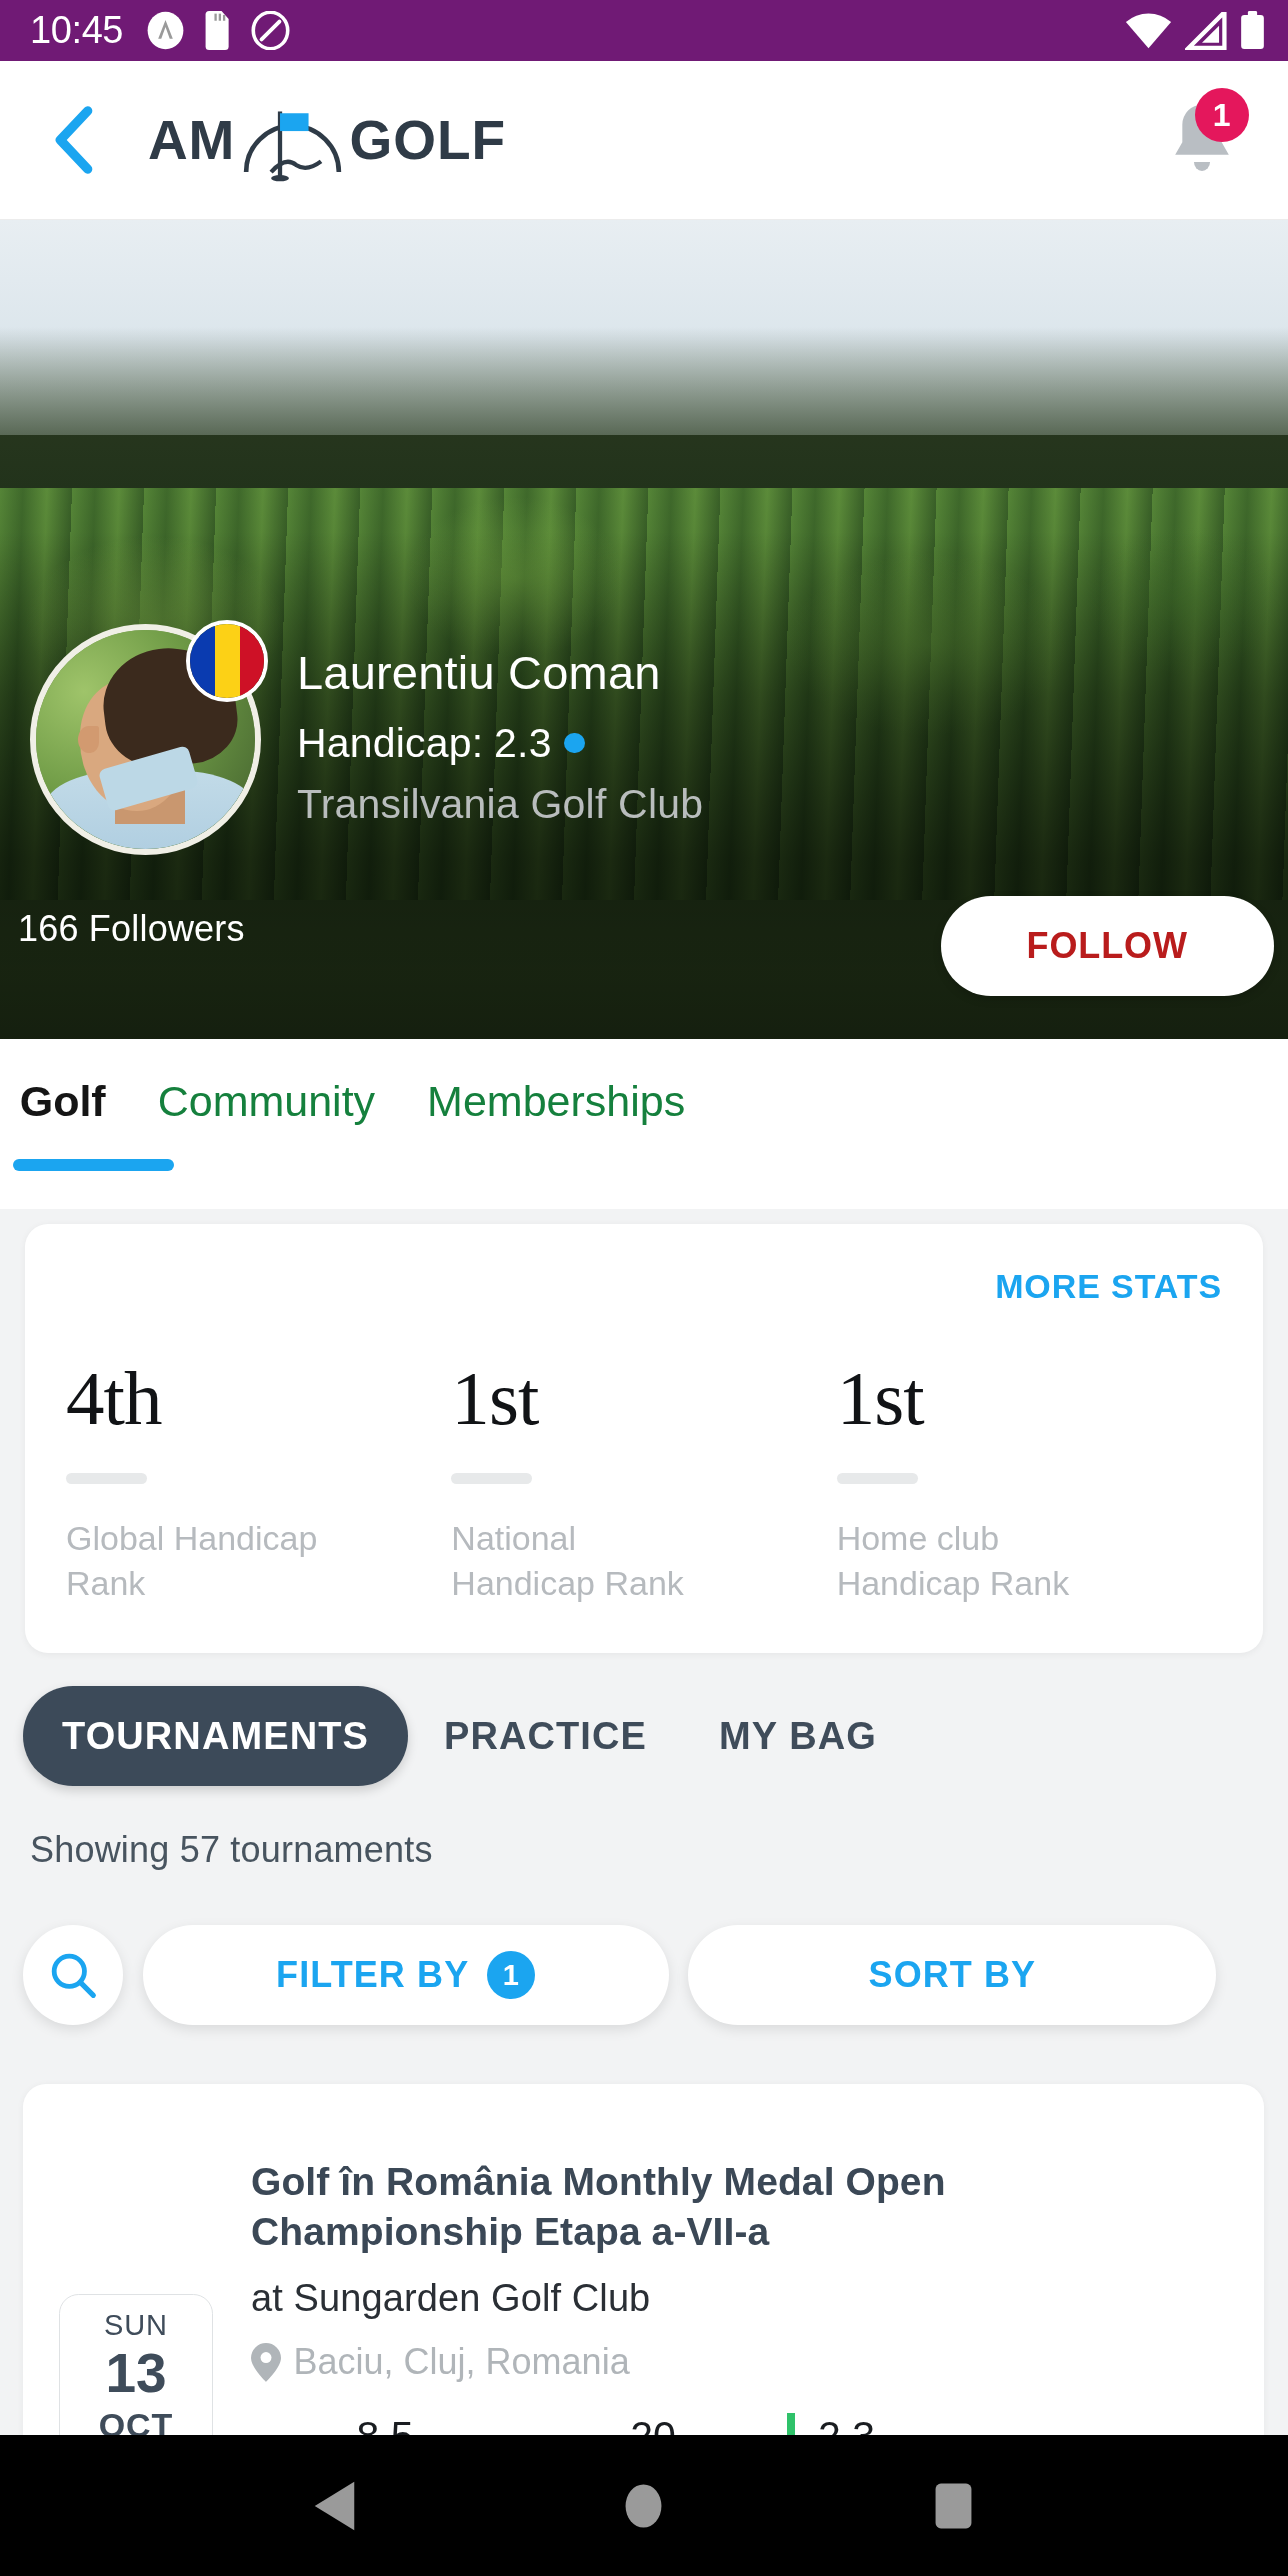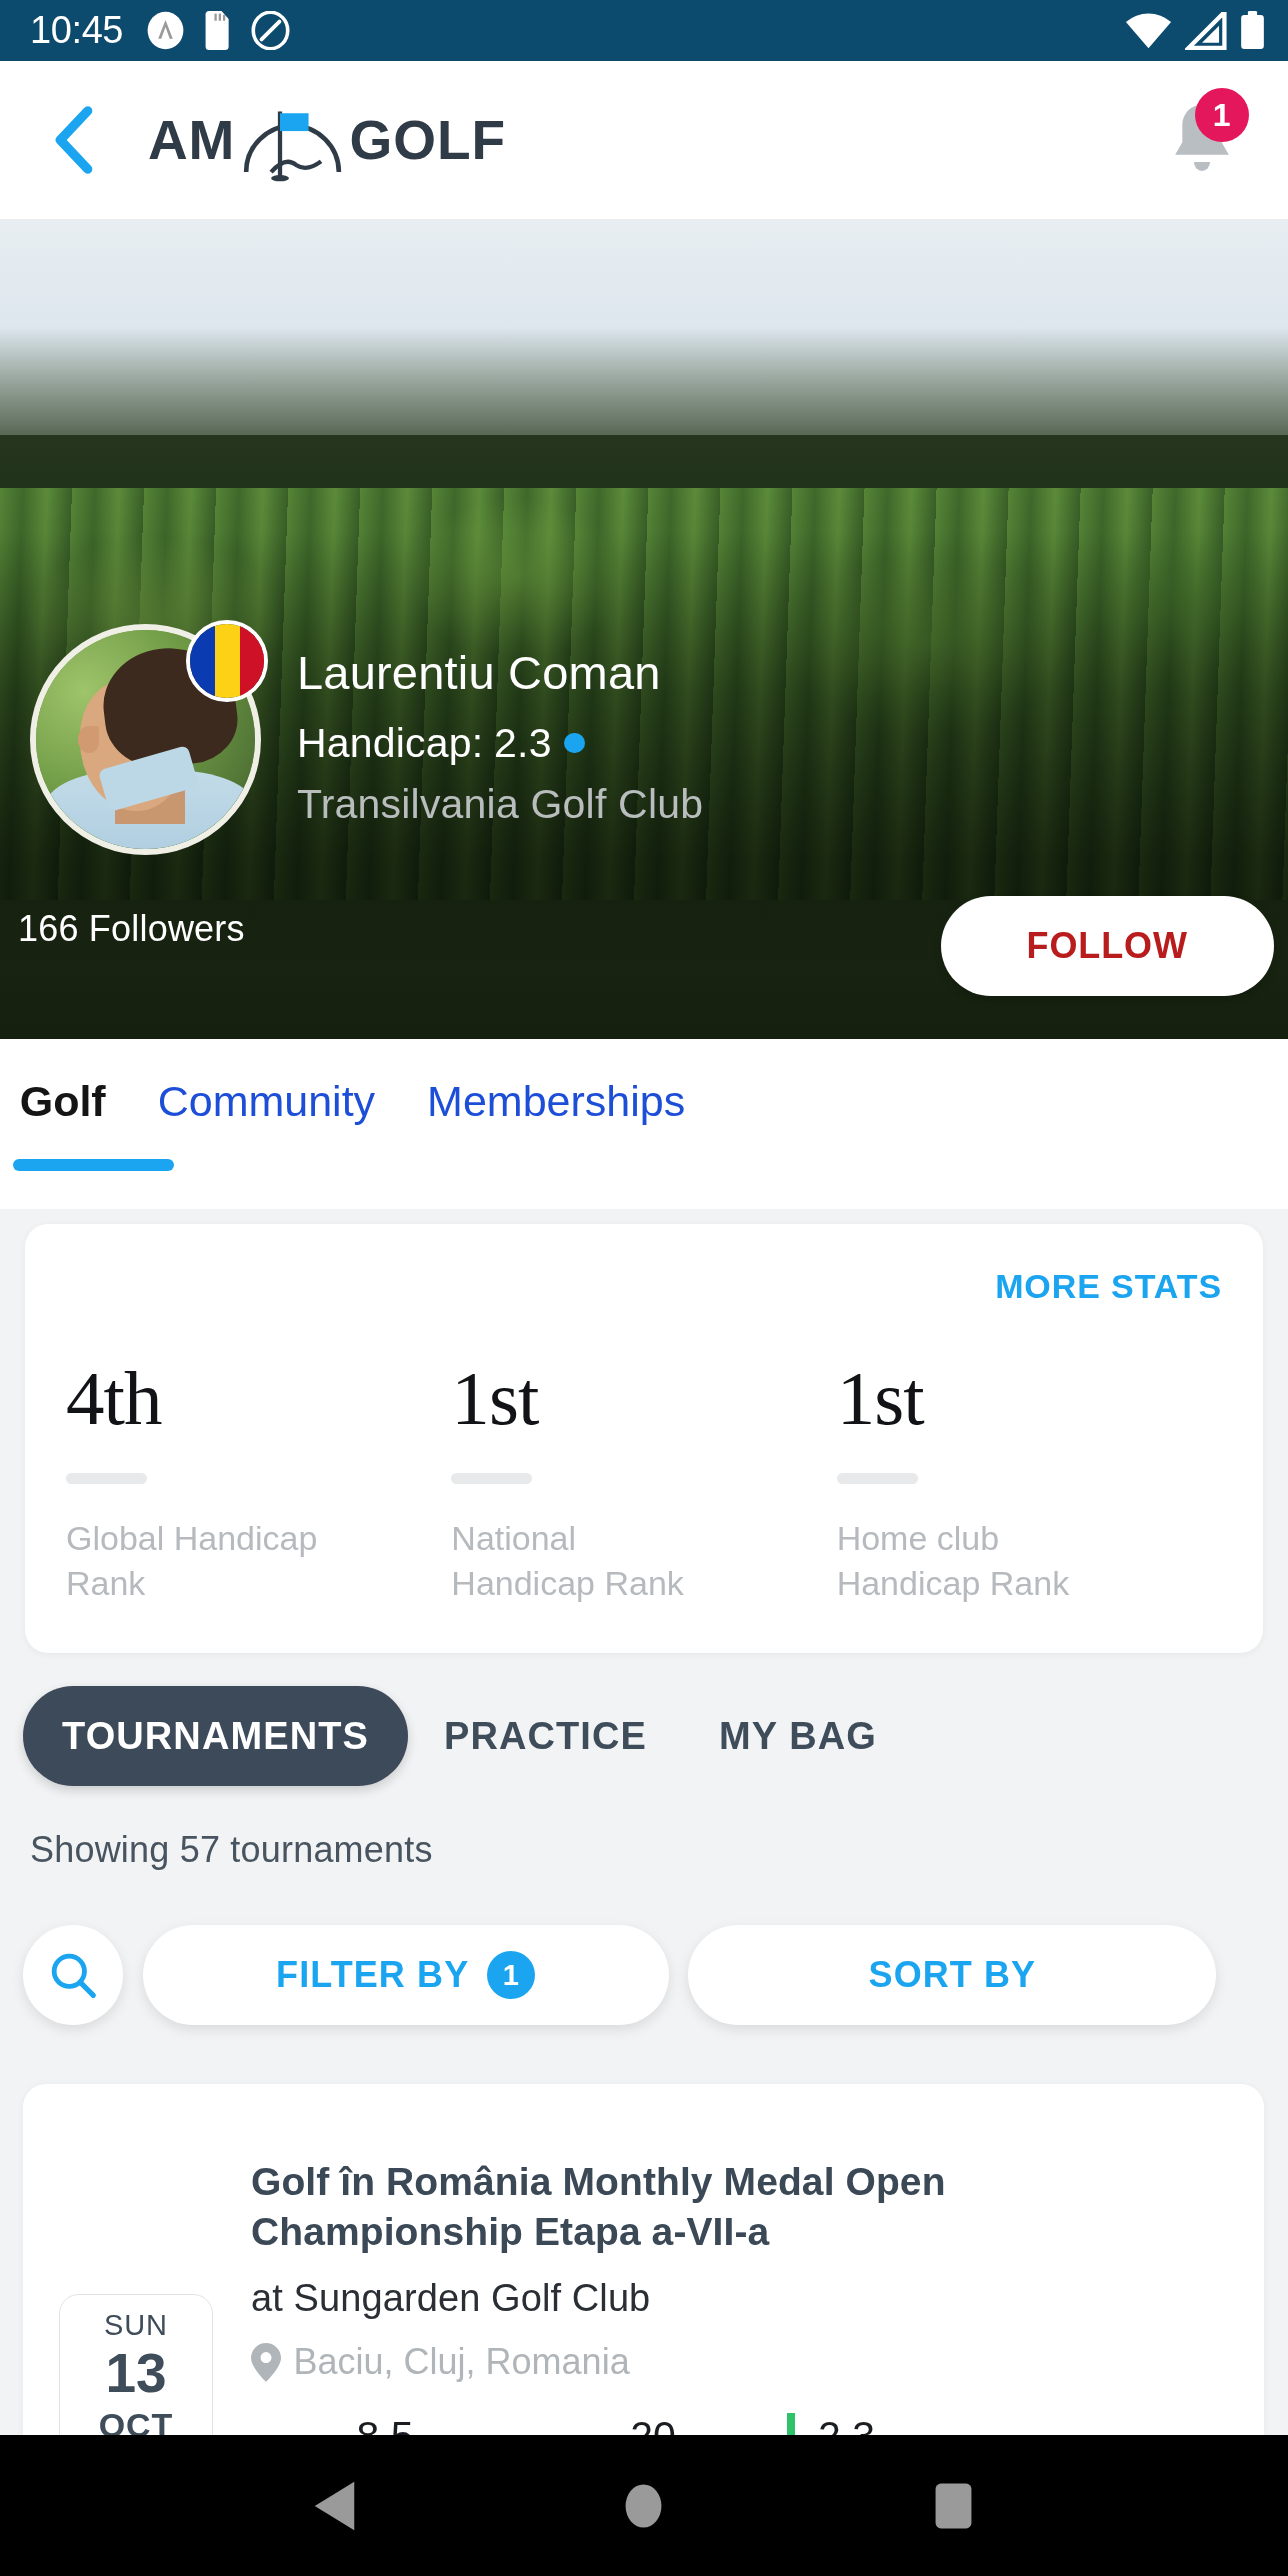--- a/index.html
+++ b/index.html
@@ -7,21 +7,21 @@
   body {
     font-family:"Liberation Sans", sans-serif;
     background:#f2f3f4;
     -webkit-font-smoothing:antialiased;
   }
   .phone { position:relative; width:1288px; height:2576px; background:#f2f3f4; }
 
   
   .statusbar {
     position:absolute; top:0; left:0; width:1288px; height:61px;
-    background:#0c4a6e; display:flex; align-items:center;
+    background:#701a75; display:flex; align-items:center;
     padding:0 23px 0 30px; color:#fff;
   }
   .status-time { font-size:38px; letter-spacing:-0.4px; font-weight:400; }
   .status-left-icons { display:flex; align-items:center; gap:18px; margin-left:23px; }
   .status-right { margin-left:auto; display:flex; align-items:center; gap:12.5px; }
   .sb-ico { display:block; }
 
   
   .appbar {
     position:absolute; top:61px; left:0; width:1288px; height:159px;
@@ -127,21 +127,21 @@
     background:#ffffff; display:flex; align-items:center; justify-content:center;
     font-size:36px; font-weight:700; color:#b91c1c; letter-spacing:0.9px; cursor:pointer;
     box-shadow:0 3.6px 9px rgba(0,0,0,.18);
   }
 
   
   .tabs {
     position:absolute; top:1039px; left:0; width:1288px; height:170px;
     background:#ffffff; display:flex; align-items:flex-start; padding:38px 0 0 19.7px;
   }
-  .tab { font-size:43px; color:#1d4ed8; margin-right:52px; cursor:pointer; position:relative; padding-bottom:45px; }
+  .tab { font-size:43px; color:#15803d; margin-right:52px; cursor:pointer; position:relative; padding-bottom:45px; }
   .tab.active { color:#151515; font-weight:700; }
   .tab.active::after {
     content:""; position:absolute; left:-7.2px; bottom:0; width:161px; height:11.6px;
     background:#1ba5f0; border-radius:6.3px;
   }
 
   
   .stats-card {
     position:absolute; top:1224px; left:25px; width:1238px; height:429px;
     background:#ffffff; border-radius:23px; box-shadow:0 1.8px 7.2px rgba(0,0,0,.05);

